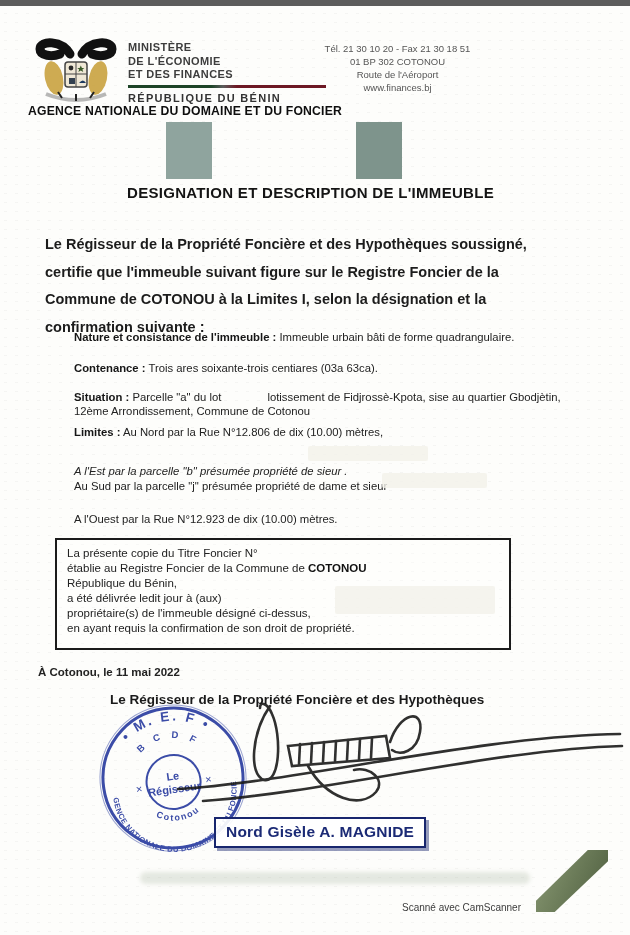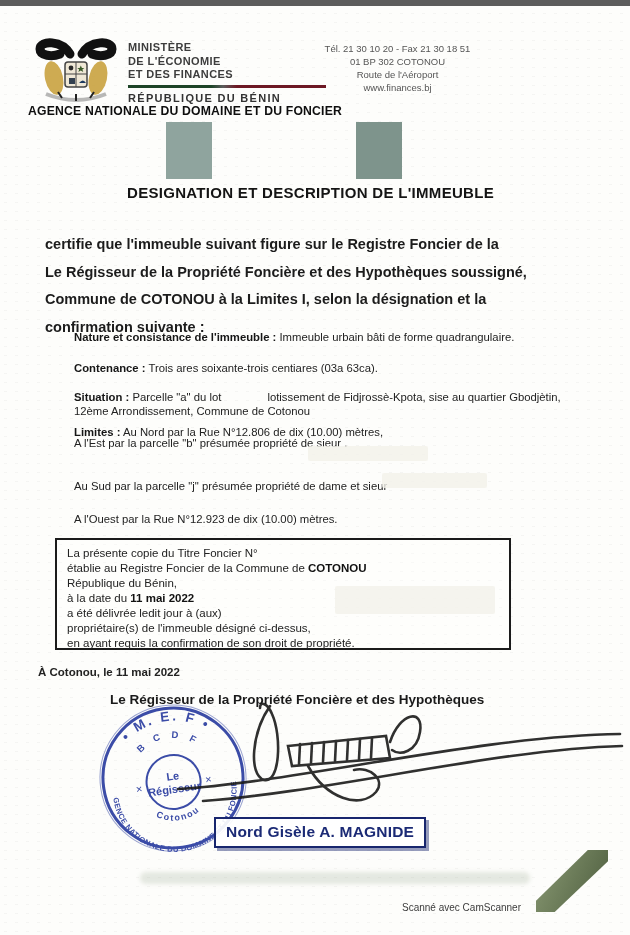--- a/index.html
+++ b/index.html
@@ -97,22 +97,22 @@
   </div>
 
   <div class="abs agency">AGENCE NATIONALE DU DOMAINE ET DU FONCIER</div>
 
   <div class="abs redaction left"></div>
   <div class="abs redaction right"></div>
 
   <div class="abs doc-title">DESIGNATION ET DESCRIPTION DE L'IMMEUBLE</div>
 
   <div class="abs intro">
+    <div>Le Régisseur de la Propriété Foncière et des Hypothèques soussigné,</div>
     <div>certifie que l'immeuble suivant figure sur le Registre Foncier de la</div>
-    <div>Le Régisseur de la Propriété Foncière et des Hypothèques soussigné,</div>
     <div>Commune de COTONOU à la Limites I, selon la désignation et la</div>
     <div>confirmation suivante :</div>
   </div>
 
   <div class="abs detail" style="top:330px;">
     <b>Nature et consistance de l'immeuble :</b>
     <span>Immeuble urbain bâti de forme quadrangulaire.</span>
   </div>
 
   <div class="abs detail" style="top:361px;text-align:center;">
@@ -125,32 +125,31 @@
       <b>Situation :</b>
       <span>Parcelle "a" du lot</span><span class="gap"></span><span>lotissement de Fidjrossè-Kpota, sise au quartier Gbodjètin,</span>
     </div>
     <div>12ème Arrondissement, Commune de Cotonou</div>
   </div>
 
   <div class="abs detail" style="top:425px;">
     <b>Limites :</b>
     <span>Au Nord par la Rue N°12.806 de dix (10.00) mètres,</span>
   </div>
-  <div class="abs detail" style="top:436px;">A l'Est par la parcelle "b" présumée propriété de sieur .</div>
+  <div class="abs detail" style="top:464px;font-style:italic;">A l'Est par la parcelle "b" présumée propriété de sieur .</div>
   <div class="abs detail" style="top:479px;">Au Sud par la parcelle "j" présumée propriété de dame et sieur</div>
   <div class="abs detail" style="top:512px;">A l'Ouest par la Rue N°12.923 de dix (10.00) mètres.</div>
 
   <div class="abs erasure" style="left:308px;top:446px;width:120px;height:15px;"></div>
   <div class="abs erasure" style="left:382px;top:473px;width:105px;height:15px;"></div>
 
   <div class="abs cert-box">
     <div>La présente copie du Titre Foncier N°</div>
     <div><span>établie au Registre Foncier de la Commune de </span><b>COTONOU</b></div>
     <div>République du Bénin,</div>
-    <div><span>à la date du </span><b>11 mai 2022</b></div>
     <div>a été délivrée ledit jour à (aux)</div>
     <div>propriétaire(s) de l'immeuble désigné ci-dessus,</div>
     <div>en ayant requis la confirmation de son droit de propriété.</div>
   </div>
   <div class="abs erasure" style="left:335px;top:586px;width:160px;height:28px;"></div>
 
   <div class="abs place-date">
     <span>À Cotonou, le </span><b>11 mai 2022</b>
   </div>
 

